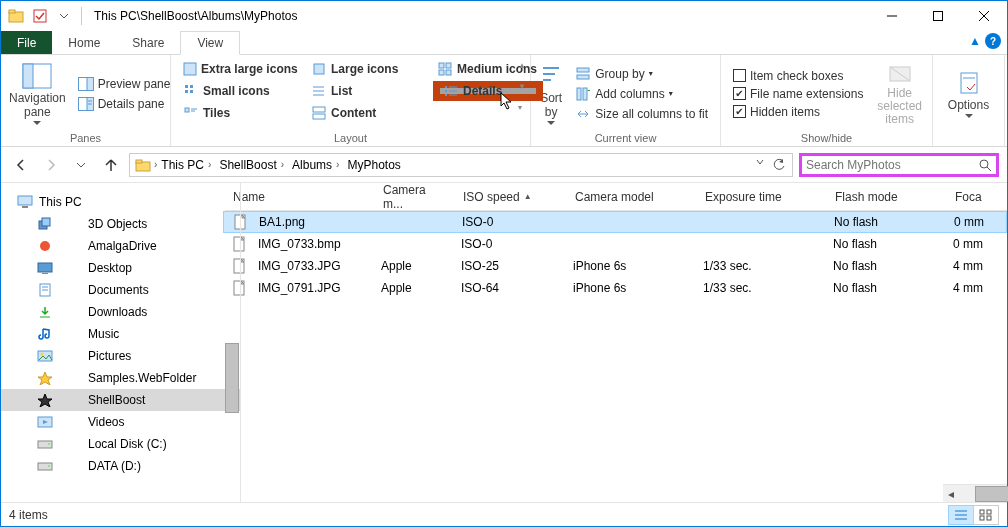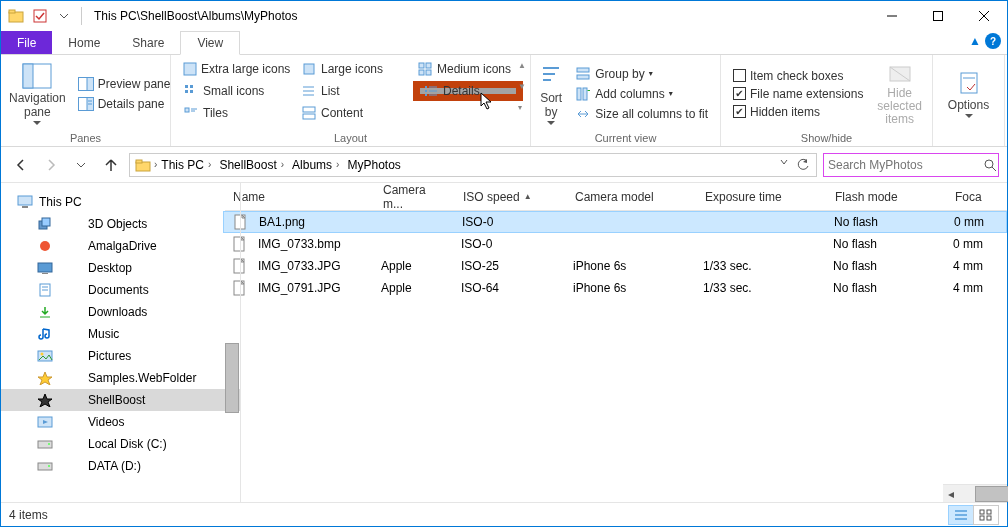--- a/index.html
+++ b/index.html
@@ -10,21 +10,21 @@
   .titlebar { height: 30px; display: flex; align-items: center; background: #fff; }
   .titlebar .qat { display: flex; align-items: center; padding-left: 4px; gap: 2px; }
   .titlebar .qat-item { width: 22px; height: 22px; display: flex; align-items: center; justify-content: center; }
   .titlebar .sep { width: 1px; height: 18px; background: #ccc; margin: 0 4px; }
   .titlebar .title { padding-left: 8px; color: #000; }
   .titlebar .spacer { flex: 1; }
   .titlebar .winbtn { width: 46px; height: 30px; display: flex; align-items: center; justify-content: center; }
 
   
   .tabrow { height: 24px; display: flex; align-items: stretch; border-bottom: 1px solid #d9d9d9; background: #fff; position: relative; }
-  .tabrow .file-tab { background: #6d28d9; color: #fff; padding: 0 16px; display: flex; align-items: center; }
+  .tabrow .file-tab { background: #14532d; color: #fff; padding: 0 16px; display: flex; align-items: center; }
   .tabrow .tab { padding: 0 16px; display: flex; align-items: center; color: #444; }
   .tabrow .tab.active { border: 1px solid #d9d9d9; border-bottom: 1px solid #fff; background: #fff; position: relative; top: 1px; margin-top: -1px; }
   .tabrow .right { position: absolute; right: 6px; top: 2px; display: flex; gap: 4px; align-items: center; }
   .help-circle { width: 16px; height: 16px; border-radius: 50%; background: #0078d7; color:#fff; display:flex; align-items:center; justify-content:center; font-size:10px; font-weight:bold; }
 
   
   .ribbon { height: 92px; background: #fff; border-bottom: 1px solid #d9d9d9; display: flex; }
   .group { border-right: 1px solid #e5e5e5; display: flex; flex-direction: column; }
   .group-body { flex: 1; display: flex; padding: 4px 8px; gap: 8px; }
   .group-label { text-align: center; color: #666; font-size: 11px; padding-bottom: 2px; }
@@ -37,21 +37,21 @@
 
   
   .addressrow { height: 36px; display: flex; align-items: center; padding: 4px 8px; gap: 6px; border-bottom: 1px solid #e5e5e5; }
   .nav-arrow { width: 24px; height: 24px; display:flex; align-items:center; justify-content:center; color:#555; }
   .nav-arrow.disabled { color:#bbb; }
   .breadcrumb { flex: 1; height: 24px; border: 1px solid #ccc; display:flex; align-items:center; padding: 0 2px; }
   .bc-icon { width:18px; height:18px; margin: 0 2px; display:flex; align-items:center; justify-content:center; }
   .bc-seg { padding: 0 4px; display:flex; align-items:center; gap:4px; height:100%; }
   .bc-chev { color:#555; font-size:10px; }
   .bc-right { margin-left:auto; display:flex; }
-  .searchbox { width: 176px; height: 24px; border:1px solid #d946ef; display:flex; align-items:center; padding: 0 4px; color:#777; }
+  .searchbox { width: 200px; height: 24px; border:3px solid #d946ef; display:flex; align-items:center; padding: 0 4px; color:#777; }
   .searchbox input { border:none; outline:none; flex:1; font-size:12px; color:#333; }
   .searchbox .sicon { color:#555; }
 
   
   .body { flex:1; display:flex; min-height:0; }
   .tree { width: 240px; border-right: 1px solid #e5e5e5; overflow-y:auto; padding-top:8px; position:relative; }
   .tree-scroll-thumb { position:absolute; right:1px; top:160px; width:14px; height:70px; background:#c2c2c2; border:1px solid #a0a0a0; }
   .tree-item { display:flex; align-items:center; gap:6px; padding: 2px 0 2px 16px; height:22px; }
   .tree-item.child { padding-left: 36px; gap: 35px; }
   .tree-item.selected { background: #d9d9d9; }
@@ -180,21 +180,21 @@
               </span>
             <span>Details pane</span>
           </div>
         </div>
       </div>
       <div class="group-label">Panes</div>
     </div>
 
     <div class="group" style="width:360px; position:relative;">
       <div class="group-body" style="flex-wrap:wrap; gap:0;">
-        <div style="display:grid; grid-template-columns: 112px 110px 110px; grid-auto-rows:20px; gap:2px 6px;">
+        <div style="display:grid; grid-template-columns: 112px 110px 110px; grid-auto-rows:20px; gap:2px 16px;font-weight:bold;">
           <div class="small-btn">
               <span class="mini-icon">
                 <svg width="14" height="14">
                   <rect x="1" y="1" width="12" height="12" fill="#cde3f7" stroke="#5a9bd5"></rect>
                 </svg>
               </span>
               <span>Extra large icons</span>
             </div>
           <div class="small-btn">
               <span class="mini-icon">

